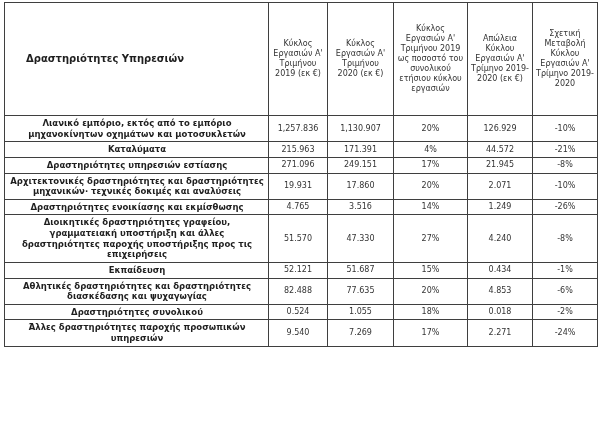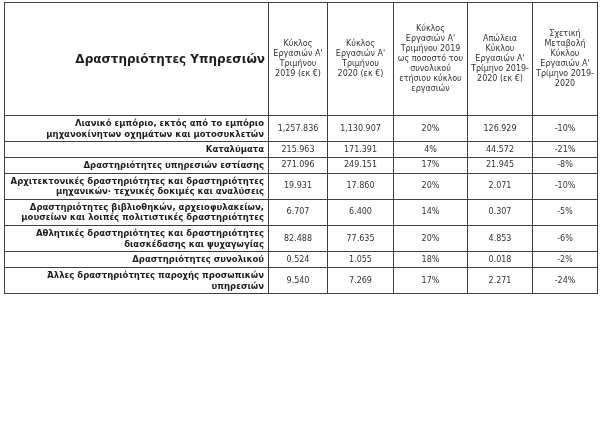--- a/index.html
+++ b/index.html
@@ -33,28 +33,28 @@
     overflow: hidden;
   }
   thead th {
     height: 108px;
     font-weight: normal;
     text-align: center;
     vertical-align: middle;
     padding: 2px 3px;
   }
   thead th.label-col {
-    text-align: right;
+    text-align: left;
     font-weight: bold;
     color: #1f1f1f;
     padding-left: 21px;
-    font-size: 12px;
+    font-size: 10px;
   }
   td.label-cell {
-    text-align: right;
+    text-align: center;
     font-weight: bold;
     color: #1f1f1f;
     padding-left: 5px;
     font-size: 8.5px;
     vertical-align: middle;
   }
   td.value-cell {
     text-align: center;
     vertical-align: middle;
     font-variant-numeric: tabular-nums;
@@ -110,26 +110,42 @@
         </tr>
         <tr>
           <td class="label-cell">Αρχιτεκτονικές δραστηριότητες και δραστηριότητες μηχανικών· τεχνικές δοκιμές και αναλύσεις</td>
           <td class="value-cell">19.931</td>
           <td class="value-cell">17.860</td>
           <td class="value-cell">20%</td>
           <td class="value-cell">2.071</td>
           <td class="value-cell">-10%</td>
         </tr>
         <tr>
-          <td class="label-cell">Δραστηριότητες βιβλιοθηκών, αρχειοφυλακείων, μουσείων και λοιπές πολιτιστικές δραστηριότητες</td>
-          <td class="value-cell">6.707</td>
-          <td class="value-cell">6.400</td>
+          <td class="label-cell">Δραστηριότητες ενοικίασης και εκμίσθωσης</td>
+          <td class="value-cell">4.765</td>
+          <td class="value-cell">3.516</td>
           <td class="value-cell">14%</td>
-          <td class="value-cell">0.307</td>
-          <td class="value-cell">-5%</td>
+          <td class="value-cell">1.249</td>
+          <td class="value-cell">-26%</td>
+        </tr>
+        <tr>
+          <td class="label-cell">Διοικητικές δραστηριότητες γραφείου, γραμματειακή υποστήριξη και άλλες δραστηριότητες παροχής υποστήριξης προς τις επιχειρήσεις</td>
+          <td class="value-cell">51.570</td>
+          <td class="value-cell">47.330</td>
+          <td class="value-cell">27%</td>
+          <td class="value-cell">4.240</td>
+          <td class="value-cell">-8%</td>
+        </tr>
+        <tr>
+          <td class="label-cell">Εκπαίδευση</td>
+          <td class="value-cell">52.121</td>
+          <td class="value-cell">51.687</td>
+          <td class="value-cell">15%</td>
+          <td class="value-cell">0.434</td>
+          <td class="value-cell">-1%</td>
         </tr>
         <tr>
           <td class="label-cell">Αθλητικές δραστηριότητες και δραστηριότητες διασκέδασης και ψυχαγωγίας</td>
           <td class="value-cell">82.488</td>
           <td class="value-cell">77.635</td>
           <td class="value-cell">20%</td>
           <td class="value-cell">4.853</td>
           <td class="value-cell">-6%</td>
         </tr>
         <tr>

